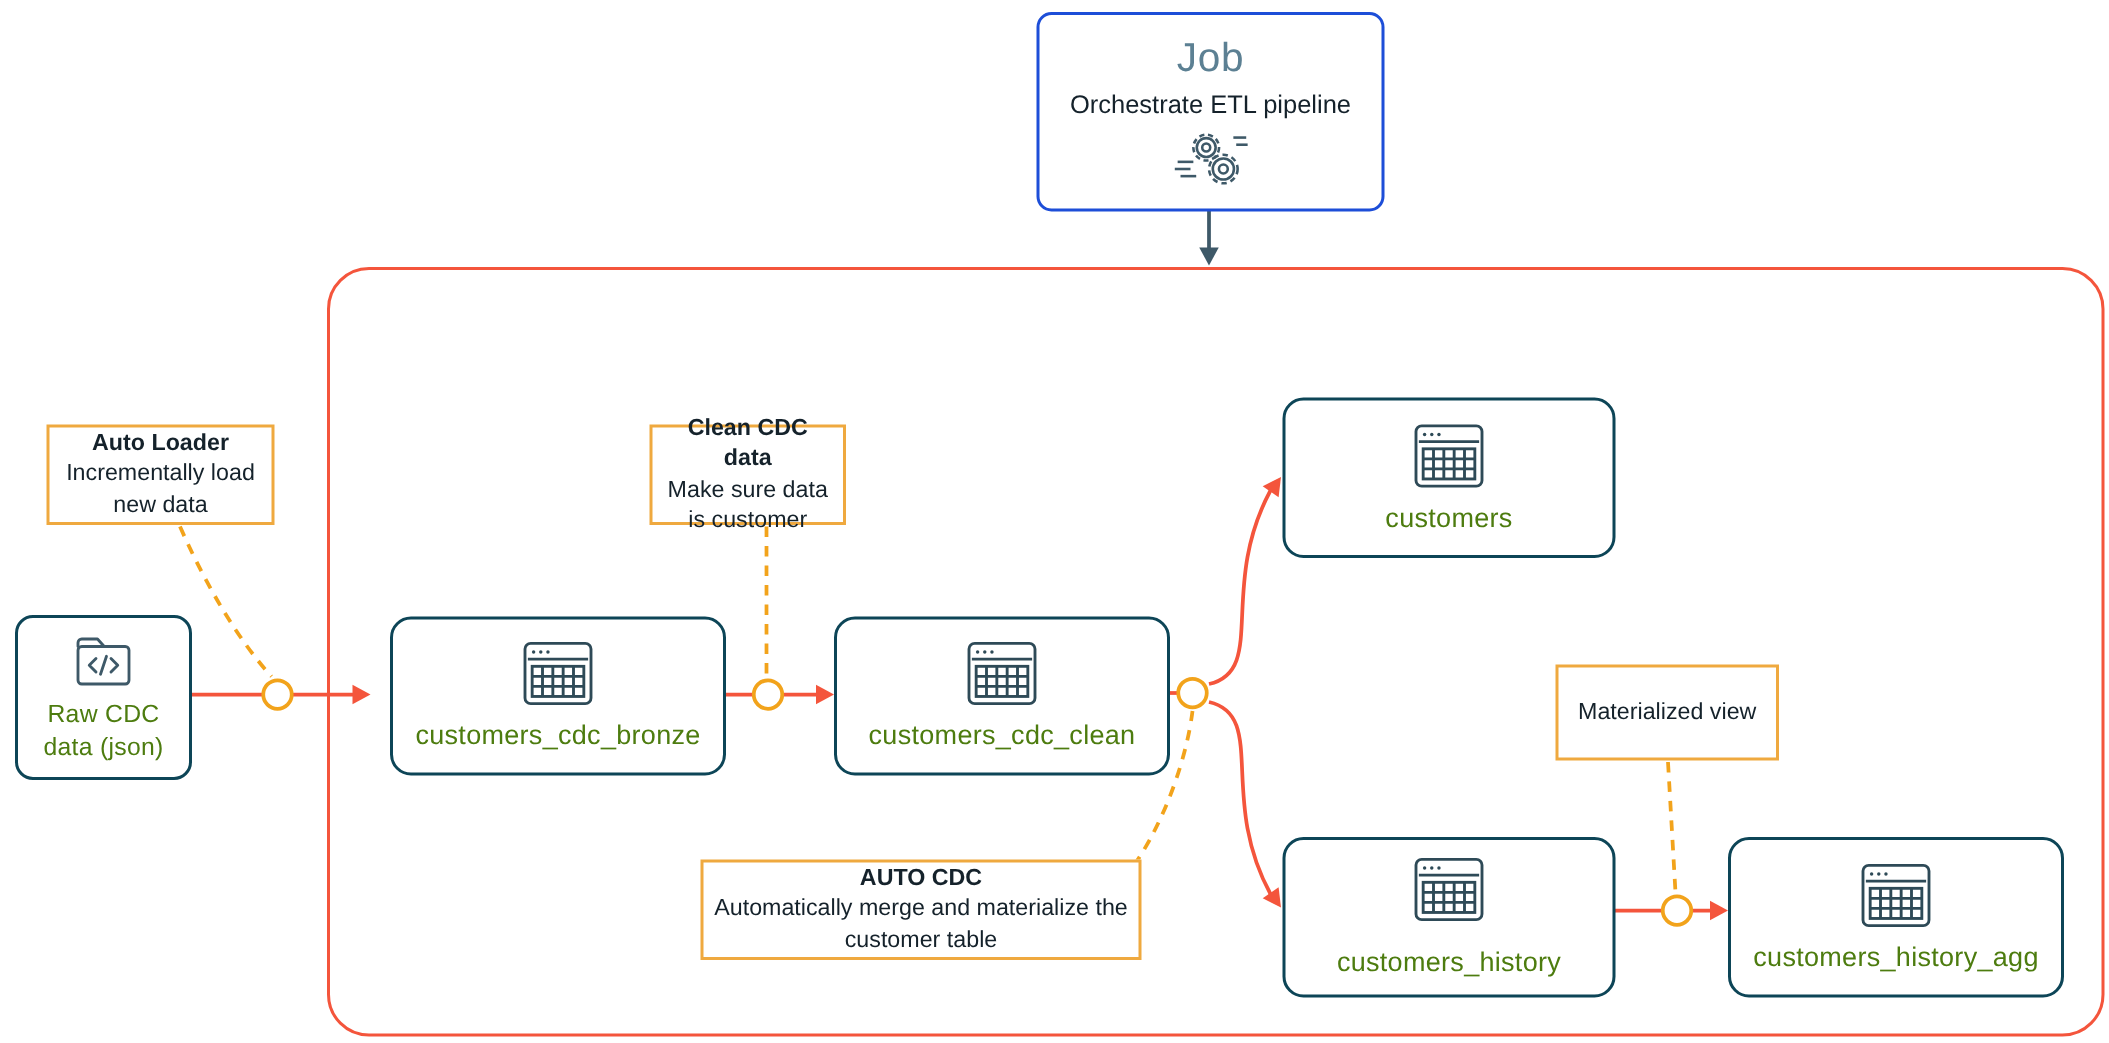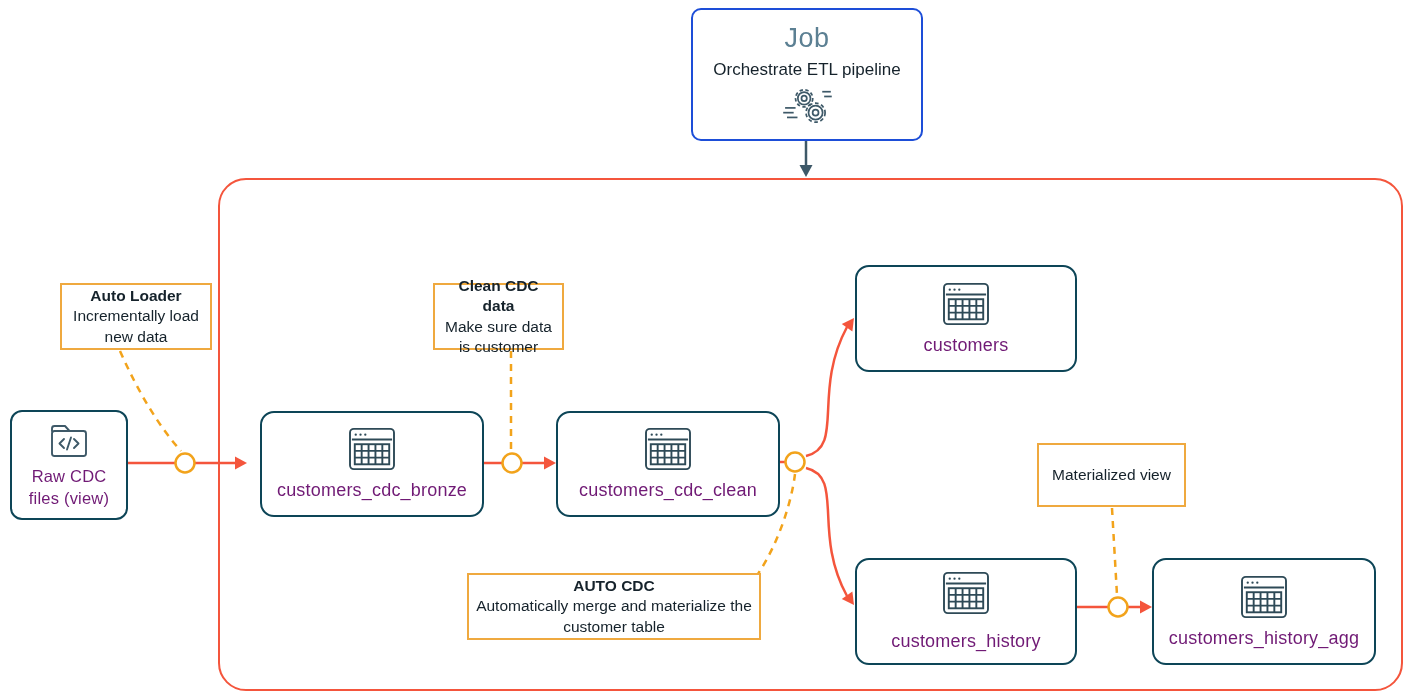--- a/index.html
+++ b/index.html
@@ -28,38 +28,38 @@
     position:absolute;left:218px;top:198px;width:1181px;text-align:center;z-index:3;
     font-size:21px;color:#F4553C;font-weight:500;letter-spacing:.3px;
   }
 
   
   .node{
     position:absolute;z-index:4;background:#fff;
     border:2.5px solid #0D4557;border-radius:14px;
     display:flex;flex-direction:column;align-items:center;justify-content:center;gap:9px;
   }
-  .node-label{font-size:18px;color:#701a75;letter-spacing:.2px;}
+  .node-label{font-size:18px;color:#4d7c0f;letter-spacing:.2px;}
   .node-source{left:10px;top:410px;width:114px;height:106px;border-radius:12px;gap:5px;}
   .node-source .node-label{font-size:16.5px;text-align:center;line-height:1.3;width:92px;}
   .node-bronze{left:260px;top:411px;width:220px;height:102px;}
   .node-clean{left:556px;top:411px;width:220px;height:102px;}
   .node-customers{left:855px;top:265px;width:218px;height:103px;}
   .node-history{left:855px;top:558px;width:218px;height:103px;gap:16px;}
   .node-history-agg{left:1152px;top:558px;width:220px;height:103px;}
 
   
   .annotation{
     position:absolute;z-index:4;background:#fff;border:2px solid #EFA93F;
     display:flex;flex-direction:column;align-items:center;justify-content:center;
     font-size:15.5px;line-height:1.3;text-align:center;color:#15222B;padding:2px 6px;box-sizing:border-box;
   }
   .annotation-title{font-weight:700;}
   .annotation-title:empty{display:none;}
-  .ann-auto-loader{left:60px;top:283px;width:152px;height:67px;}
+  .ann-auto-loader{left:31px;top:283px;width:152px;height:67px;}
   .ann-clean-cdc{left:433px;top:283px;width:131px;height:67px;}
   .ann-auto-cdc{left:467px;top:573px;width:294px;height:67px;}
   .ann-materialized{left:1037px;top:443px;width:149px;height:64px;}
 
   .icon{display:block;}
 </style>
 </head>
 <body>
 
 <div id="canvas">
@@ -126,21 +126,21 @@
   <div class="pipeline-box"></div>
 
   <div class="node node-source">
     <svg class="icon" width="46" height="40" viewBox="0 0 46 40" fill="none" stroke="#3E5968" stroke-width="1.9" stroke-linecap="round" stroke-linejoin="round">
       <path d="M6 10 V7.5 A2.5 2.5 0 0 1 8.5 5 H19 l4.5 5"></path>
       <rect x="6" y="10" width="34" height="25" rx="2.5"></rect>
       <path d="M18 18 l-4.5 4.5 L18 27"></path>
       <path d="M28 18 l4.5 4.5 L28 27"></path>
       <path d="M25 16.5 l-4 12"></path>
     </svg>
-    <div class="node-label">Raw CDC files (view)</div>
+    <div class="node-label">Raw CDC data (json)</div>
   </div>
 
   <div class="node node-bronze">
     <svg class="icon" width="48" height="44" viewBox="0 0 50 46" fill="none" stroke="#2E4A57" stroke-width="2">
       <rect x="2" y="2" width="46" height="42" rx="4"></rect>
       <circle cx="8" cy="8" r="1.2" fill="#2E4A57" stroke="none"></circle>
         <circle cx="13" cy="8" r="1.2" fill="#2E4A57" stroke="none"></circle>
         <circle cx="18" cy="8" r="1.2" fill="#2E4A57" stroke="none"></circle>
       <line x1="4" y1="13" x2="46" y2="13"></line>
       <rect x="7" y="18" width="36" height="21"></rect>

